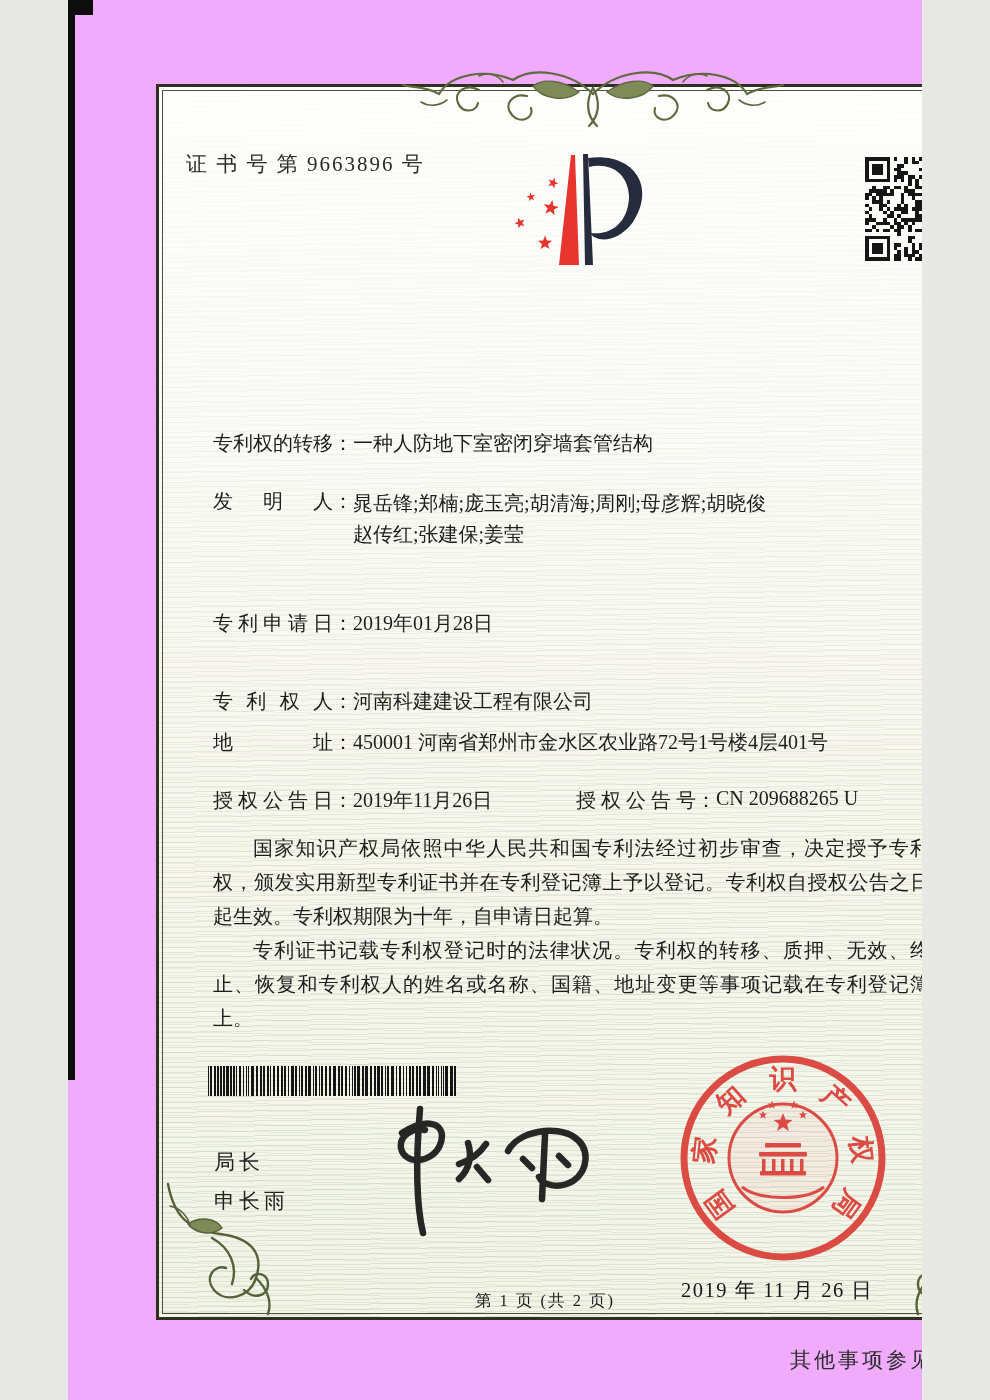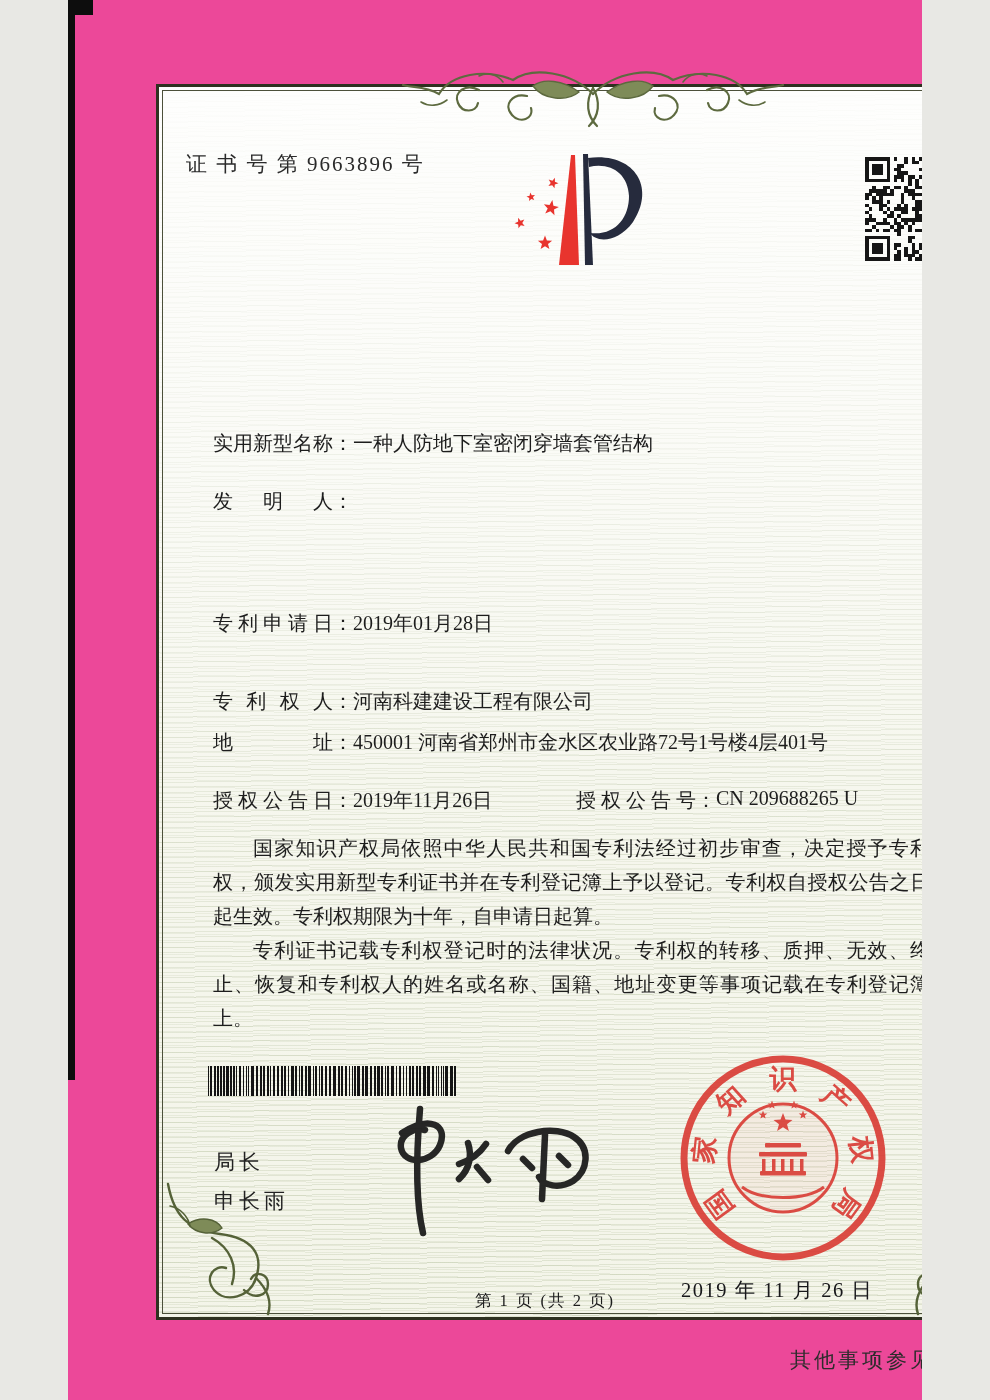--- a/index.html
+++ b/index.html
@@ -1,18 +1,18 @@
 <!DOCTYPE html>
 <html><head>
 <meta charset="utf-8">
 <style>
   html,body{margin:0;padding:0;background:#e8e8e4;}
   #page{
     position:relative;width:854px;height:1400px;margin:0 auto;
-    background:#ec4899;overflow:hidden;
+    background:#f0abfc;overflow:hidden;
     font-family:"Liberation Serif","DejaVu Serif",serif;color:#1d1d1d;
   }
   
   .scan-bar{position:absolute;left:0;top:0;width:7px;height:1080px;background:#0d0d0d;z-index:6;}
   .scan-corner{position:absolute;left:0;top:0;width:25px;height:15px;background:#0d0d0d;z-index:6;}
   
   .frame{
     position:absolute;left:88px;top:84px;width:874px;height:1236px;
     border:3px solid #2e3120;box-sizing:border-box;z-index:1;
     background-color:#f3f4e8;
@@ -505,25 +505,25 @@
       <rect x="15" y="28" width="1" height="1" fill="#161616"></rect>
       <rect x="21" y="28" width="1" height="1" fill="#161616"></rect>
       <rect x="23" y="28" width="1" height="1" fill="#161616"></rect>
       <rect x="24" y="28" width="1" height="1" fill="#161616"></rect>
       <rect x="25" y="28" width="1" height="1" fill="#161616"></rect>
       <rect x="26" y="28" width="1" height="1" fill="#161616"></rect>
     </svg>
 
 
   <div class="row" style="top:430px">
-    <span class="flabel">实用新型名称</span><span class="fcolon">：</span><span class="fvalue">一种人防地下室密闭穿墙套管结构</span>
+    <span class="flabel">专利权的转移</span><span class="fcolon">：</span><span class="fvalue">一种人防地下室密闭穿墙套管结构</span>
   </div>
 
   <div class="row" style="top:488px">
-    <span class="flabel">发明人</span><span class="fcolon">：</span>
+    <span class="flabel">发明人</span><span class="fcolon">：</span><span class="fvalue-block"><span style="display:block">晁岳锋;郑楠;庞玉亮;胡清海;周刚;母彦辉;胡晓俊</span><span style="display:block">赵传红;张建保;姜莹</span></span>
   </div>
 
 
   <div class="row" style="top:610px">
     <span class="flabel">专利申请日</span><span class="fcolon">：</span><span class="fvalue">2019年01月28日</span>
   </div>
 
   <div class="row" style="top:688px">
     <span class="flabel">专利权人</span><span class="fcolon">：</span><span class="fvalue">河南科建建设工程有限公司</span>
   </div>

